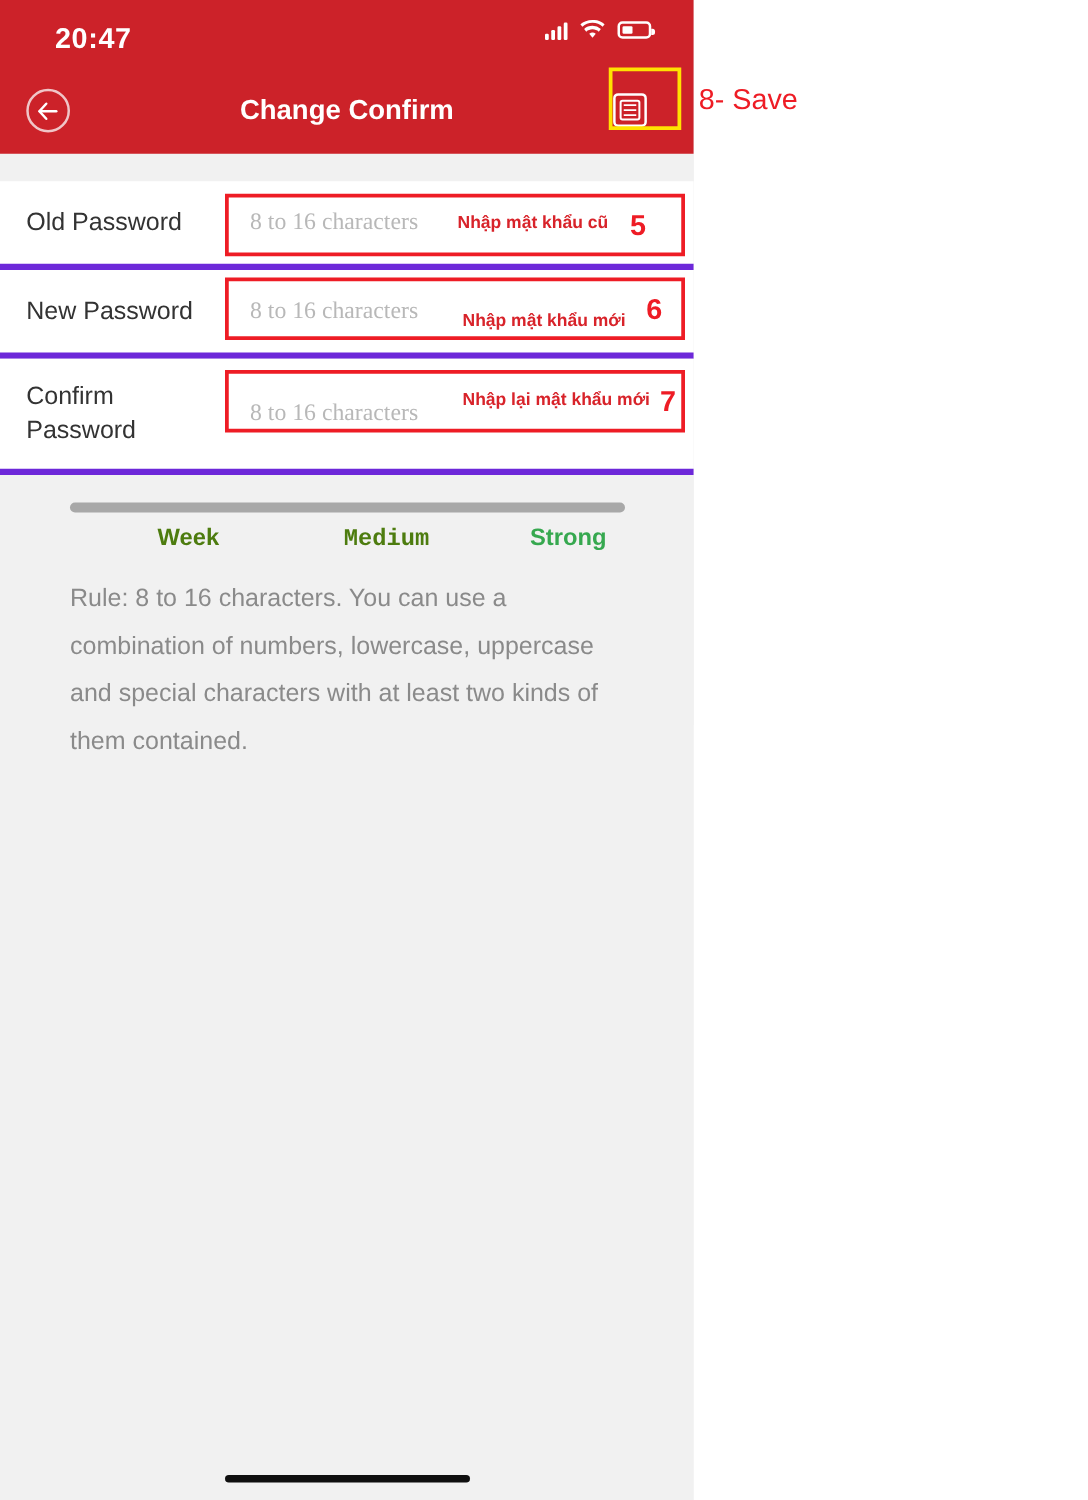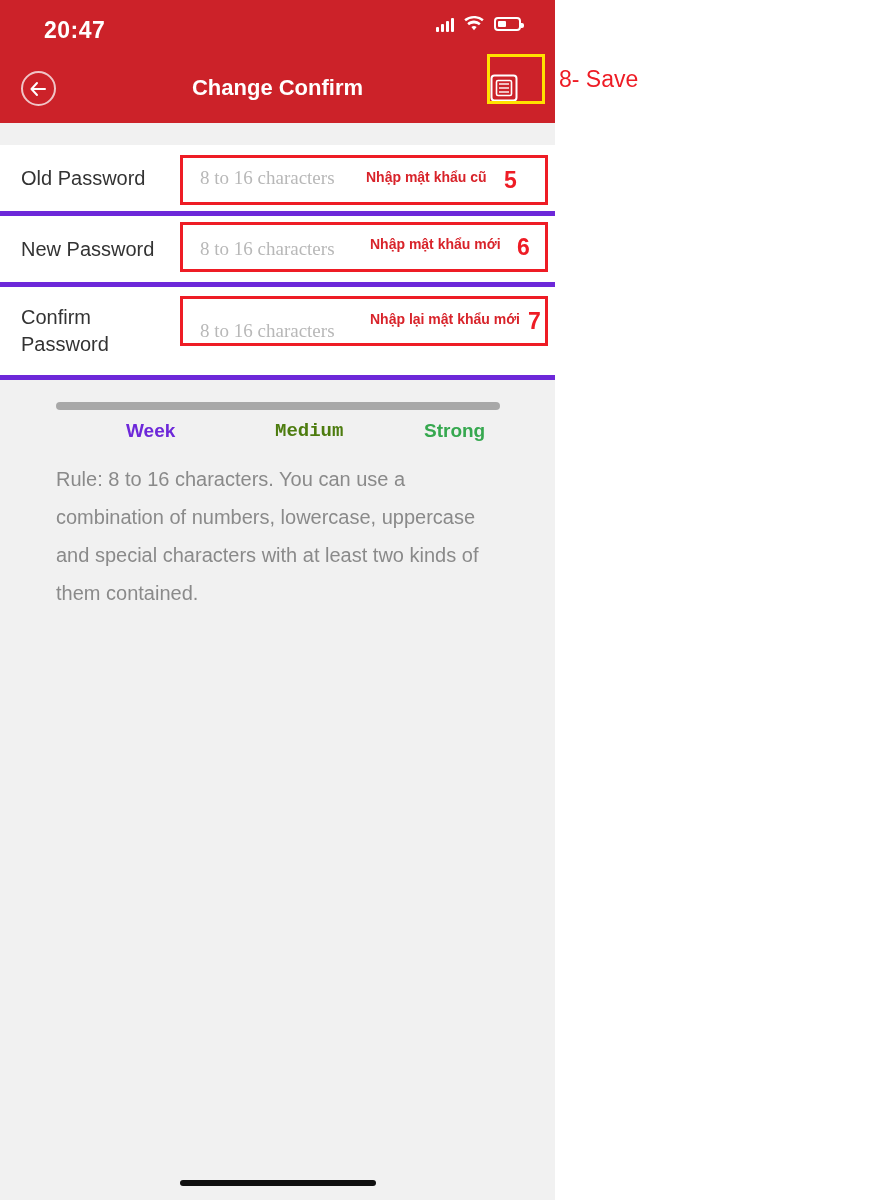--- a/index.html
+++ b/index.html
@@ -219,21 +219,21 @@
     left: 56px;
     top: 40px;
     width: 444px;
     height: 30px;
   }
   #strength-labels span {
     position: absolute;
     font-size: 19px;
     font-weight: bold;
   }
-  #label-week   { left: 70px;  color: #6d28d9; }
+  #label-week   { left: 70px;  color: #4d7c0f; }
   #label-medium { left: 219px; color: #4d7c0f; font-family: Liberation Mono, monospace; }
   #label-strong { left: 368px; color: #36a84f; }
   #rule-text {
     position: absolute;
     left: 56px;
     top: 80px;
     width: 440px;
     color: #8a8a8a;
     font-size: 20px;
     line-height: 38px;
@@ -338,18 +338,18 @@
 </div>
 
 <div id="save-highlight"></div>
 <div id="save-annot">8- Save</div>
 
 <div class="annot-box" style="left:180px; top:155px; width:368px; height:50px;"></div>
 <div class="vi-note" style="left:366px; top:169px;">Nhập mật khẩu cũ</div>
 <div class="step-num" style="left:504px; top:167px;">5</div>
 
 <div class="annot-box" style="left:180px; top:222px; width:368px; height:50px;"></div>
-<div class="vi-note" style="left:370px; top:236px;">Nhập mật khẩu mới</div>
+<div class="vi-note" style="left:370px; top:248px;">Nhập mật khẩu mới</div>
 <div class="step-num" style="left:517px; top:234px;">6</div>
 
 <div class="annot-box" style="left:180px; top:296px; width:368px; height:50px;"></div>
 <div class="vi-note" style="left:370px; top:311px;">Nhập lại mật khẩu mới</div>
 <div class="step-num" style="left:528px; top:308px;">7</div>
 
 </body></html>

